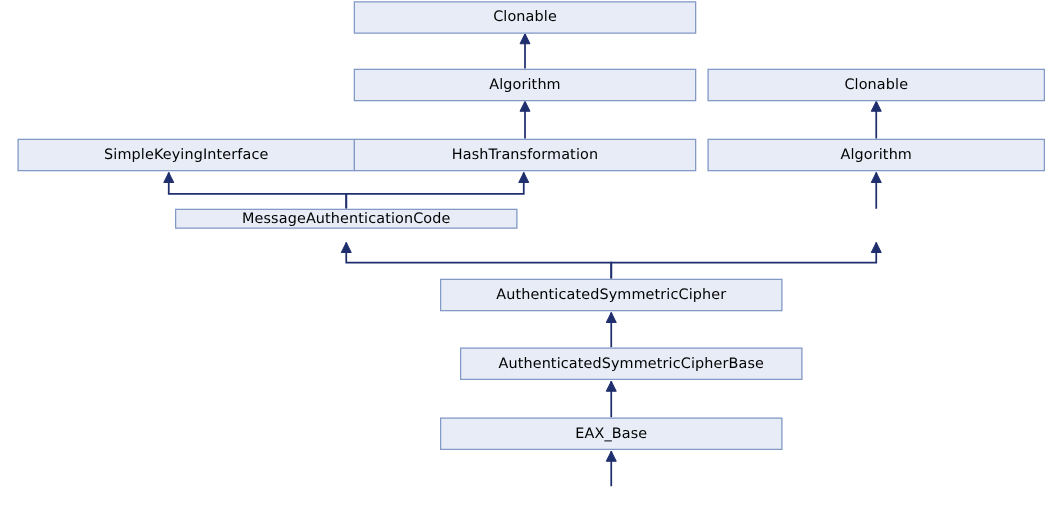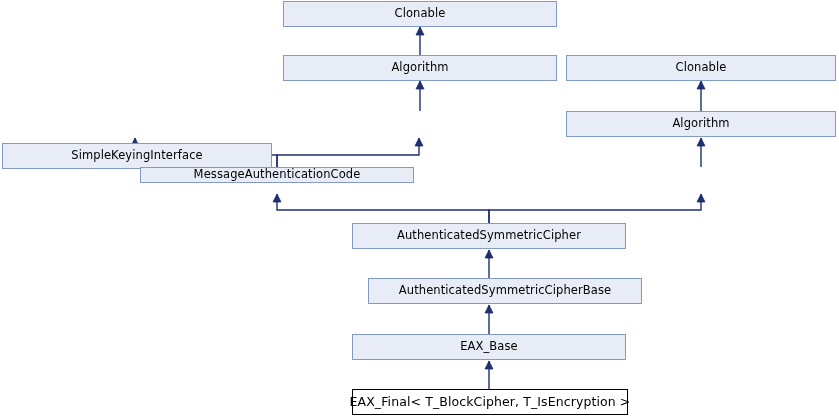--- a/index.html
+++ b/index.html
@@ -77,34 +77,34 @@
     </svg>
 <div class="node" style="left: 283px; top: 1px; width: 274px; height: 26px;">
       <span class="node-label">Clonable</span>
     </div>
     <div class="node" style="left: 283px; top: 55px; width: 274px; height: 26px;">
       <span class="node-label">Algorithm</span>
     </div>
     <div class="node" style="left: 566px; top: 55px; width: 270px; height: 26px;">
       <span class="node-label">Clonable</span>
     </div>
-    <div class="node" style="left: 2px; top: 111px; width: 270px; height: 26px; margin-top: 32px;">
+    <div class="node" style="left: 14px; top: 111px; width: 270px; height: 26px;">
       <span class="node-label">SimpleKeyingInterface</span>
+    </div>
+    <div class="node" style="left: 283px; top: 111px; width: 274px; height: 26px;">
+      <span class="node-label">HashTransformation</span>
     </div>
     <div class="node" style="left: 566px; top: 111px; width: 270px; height: 26px;">
       <span class="node-label">Algorithm</span>
     </div>
     <div class="node" style="left: 140px; top: 167px; width: 274px; height: 16px;">
       <span class="node-label">MessageAuthenticationCode</span>
     </div>
     <div class="node" style="left: 352px; top: 223px; width: 274px; height: 26px;">
       <span class="node-label">AuthenticatedSymmetricCipher</span>
     </div>
     <div class="node" style="left: 352px; top: 278px; width: 274px; height: 26px; margin-left: 16px;">
       <span class="node-label">AuthenticatedSymmetricCipherBase</span>
     </div>
     <div class="node" style="left: 352px; top: 334px; width: 274px; height: 26px;">
       <span class="node-label">EAX_Base</span>
     </div>
-    <div class="node current" style="left: 352px; top: 389px; width: 276px; height: 26px;">
-      <span class="node-label">EAX_Final&lt; T_BlockCipher, T_IsEncryption &gt;</span>
-    </div>
   </div>
 
 </body></html>

